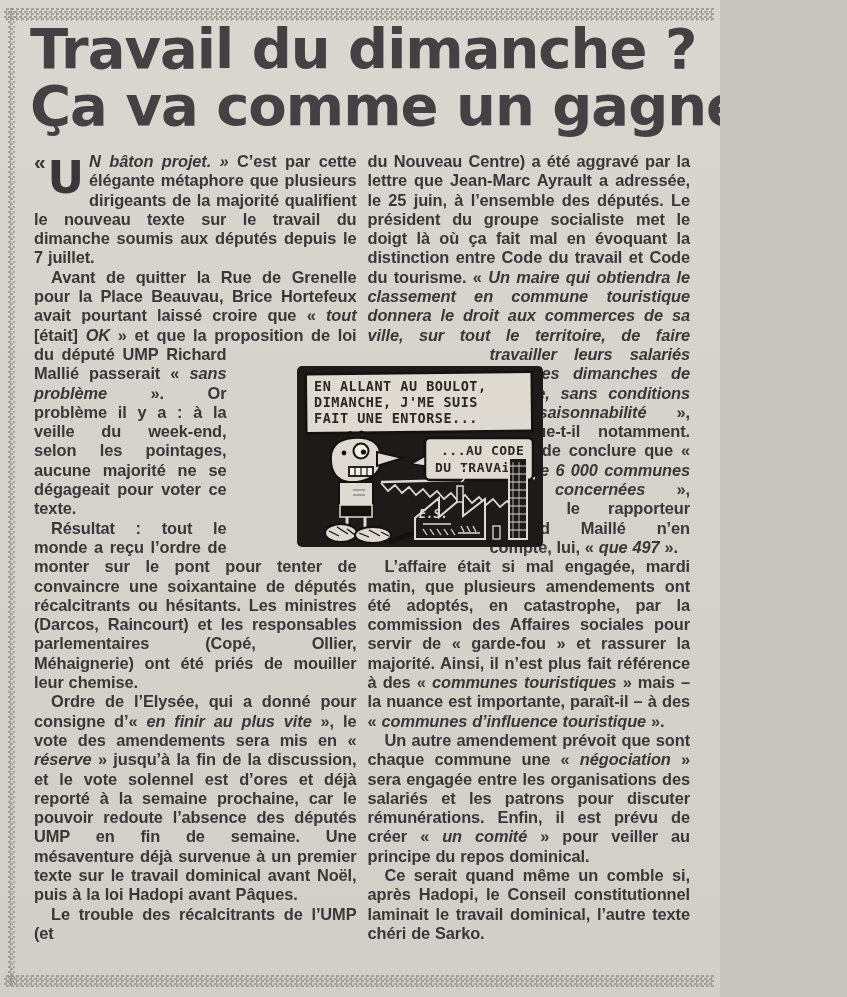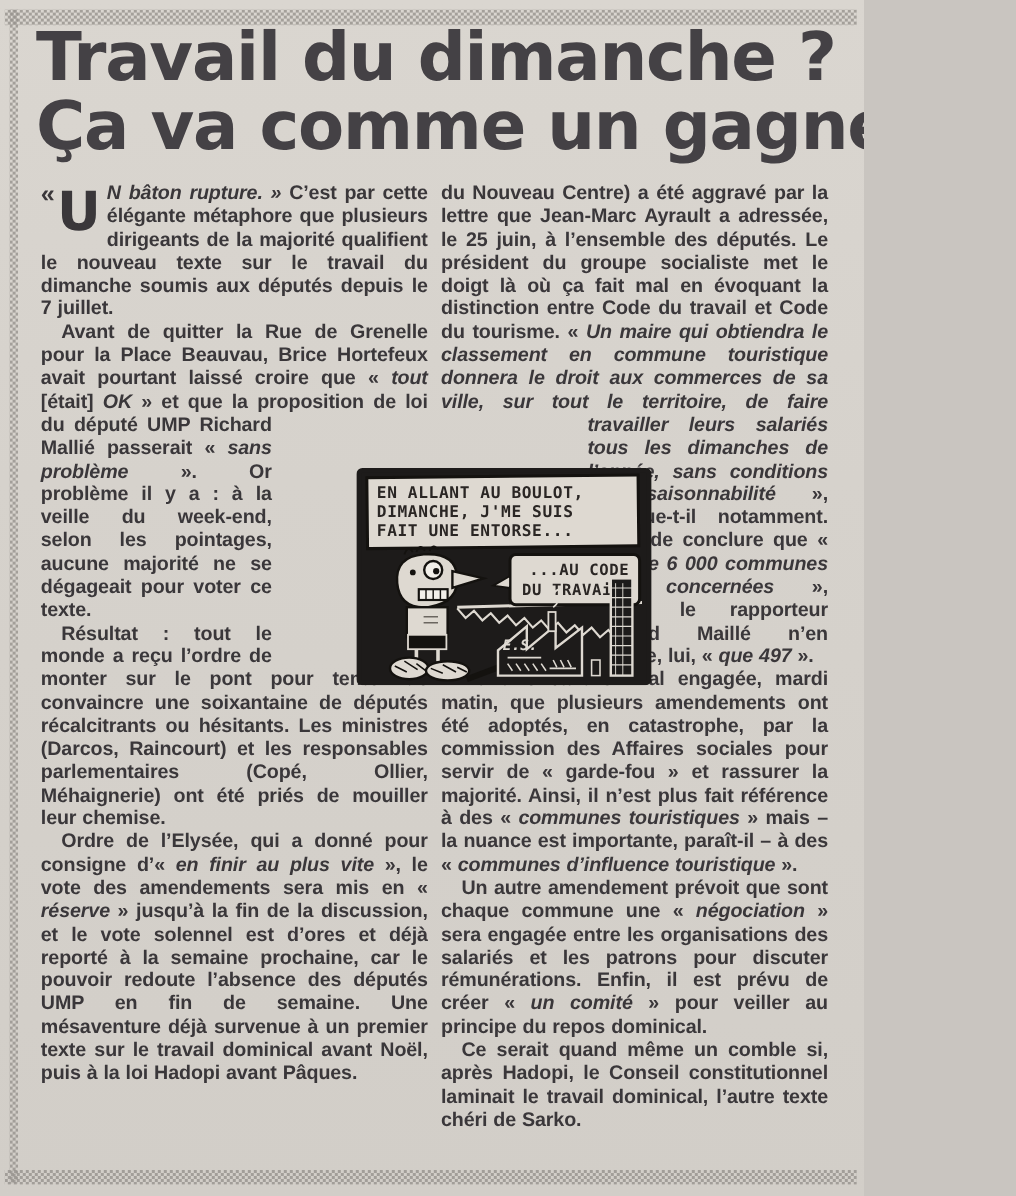--- a/index.html
+++ b/index.html
@@ -42,21 +42,21 @@
 
   
   .wrap-spacer-left  { float:right; width:130px; height:402px; shape-outside:inset(212px 0 0 0); }
   .wrap-spacer-right { float:left;  width:122px; height:404px; shape-outside:inset(212px 0 0 0); }
 
   .dropcap { float:left; padding-right:5px; }
   .dc-quote { font-size:21px; font-weight:bold; vertical-align:18px; padding-right:2px; }
   .dc-letter { font-size:45px; font-weight:bold; font-family:"DejaVu Sans",sans-serif; line-height:36px; vertical-align:-6px; }
 
   .cartoon {
-    position:absolute; left:297px; top:366px; width:246px; height:181px;margin-top:24px;
+    position:absolute; left:297px; top:366px; width:246px; height:181px;
   }
   .cartoon svg { width:100%; height:100%; display:block; }
   .hand { font-family:"DejaVu Sans Mono", monospace; font-weight:bold; }
 </style>
 </head>
 <body>
 
 <div class="page">
 
   <div class="ht ht-top"></div>
@@ -65,24 +65,25 @@
   <div class="ht ht-right"></div>
 
   <div class="headline">
     <div>Travail du dimanche ?</div>
     <div>Ça va comme un gagner</div>
   </div>
 
   <div class="article-body">
     <div class="col" id="col-left">
       <span class="wrap-spacer-left"></span>
-    <p class="para"><span class="dropcap"><span class="dc-quote">«</span><span class="dc-letter">U</span></span><span class="it">N bâton rupture. » </span><span>C’est par cette élégante métaphore que plusieurs dirigeants de la majorité qualifient le nouveau texte sur le travail du dimanche soumis aux députés depuis le 7 juillet.</span></p>
+    <p class="para"><span class="dropcap"><span class="dc-quote">«</span><span class="dc-letter">U</span></span><span class="it">N bâton projet. » </span><span>C’est par cette élégante métaphore que plusieurs dirigeants de la majorité qualifient le nouveau texte sur le travail du dimanche soumis aux députés depuis le 7 juillet.</span></p>
         <p class="para indent"><span>Avant de quitter la Rue de Grenelle pour la Place Beauvau, Brice Hortefeux avait pourtant laissé croire que « </span><span class="it">tout</span><span> [était] </span><span class="it">OK</span><span> » et que la proposition de loi du député UMP Richard Mallié passerait « </span><span class="it">sans problème</span><span> ». Or problème il y a : à la veille du week-end, selon les pointages, aucune majorité ne se dégageait pour voter ce texte.</span></p>
         <p class="para indent"><span>Résultat : tout le monde a reçu l’ordre de monter sur le pont pour tenter de convaincre une soixantaine de députés récalcitrants ou hésitants. Les ministres (Darcos, Raincourt) et les responsables parlementaires (Copé, Ollier, Méhaignerie) ont été priés de mouiller leur chemise.</span></p>
         <p class="para indent"><span>Ordre de l’Elysée, qui a donné pour consigne d’« </span><span class="it">en finir au plus vite</span><span> », le vote des amendements sera mis en « </span><span class="it">réserve</span><span> » jusqu’à la fin de la discussion, et le vote solennel est d’ores et déjà reporté à la semaine prochaine, car le pouvoir redoute l’absence des députés UMP en fin de semaine. Une mésaventure déjà survenue à un premier texte sur le travail dominical avant Noël, puis à la loi Hadopi avant Pâques.</span></p>
+        <p class="para indent"><span>Le trouble des récalcitrants de l’UMP (et</span></p>
       </div>
     <div class="col" id="col-right">
       <span class="wrap-spacer-right"></span>
     <p class="para"><span>du Nouveau Centre) a été aggravé par la lettre que Jean-Marc Ayrault a adressée, le 25 juin, à l’ensemble des députés. Le président du groupe socialiste met le doigt là où ça fait mal en évoquant la distinction entre Code du travail et Code du tourisme. « </span><span class="it">Un maire qui obtiendra le classement en commune touristique donnera le droit aux commerces de sa ville, sur tout le territoire, de faire travailler leurs salariés tous les dimanches de l’année, sans conditions de saisonnabilité</span><span> », explique-t-il notamment. Avant de conclure que « </span><span class="it">près de 6&nbsp;000 communes sont concernées</span><span> », quand le rapporteur Richard Maillé n’en compte, lui, « </span><span class="it">que 497</span><span> ».</span></p>
         <p class="para indent"><span>L’affaire était si mal engagée, mardi matin, que plusieurs amendements ont été adoptés, en catastrophe, par la commission des Affaires sociales pour servir de « garde-fou » et rassurer la majorité. Ainsi, il n’est plus fait référence à des « </span><span class="it">communes touristiques</span><span> » mais – la nuance est importante, paraît-il – à des « </span><span class="it">communes d’influence touristique</span><span> ».</span></p>
         <p class="para indent"><span>Un autre amendement prévoit que sont chaque commune une « </span><span class="it">négociation</span><span> » sera engagée entre les organisations des salariés et les patrons pour discuter rémunérations. Enfin, il est prévu de créer « </span><span class="it">un comité</span><span> » pour veiller au principe du repos dominical.</span></p>
         <p class="para indent"><span>Ce serait quand même un comble si, après Hadopi, le Conseil constitutionnel laminait le travail dominical, l’autre texte chéri de Sarko.</span></p>
       </div>
   </div>
 

